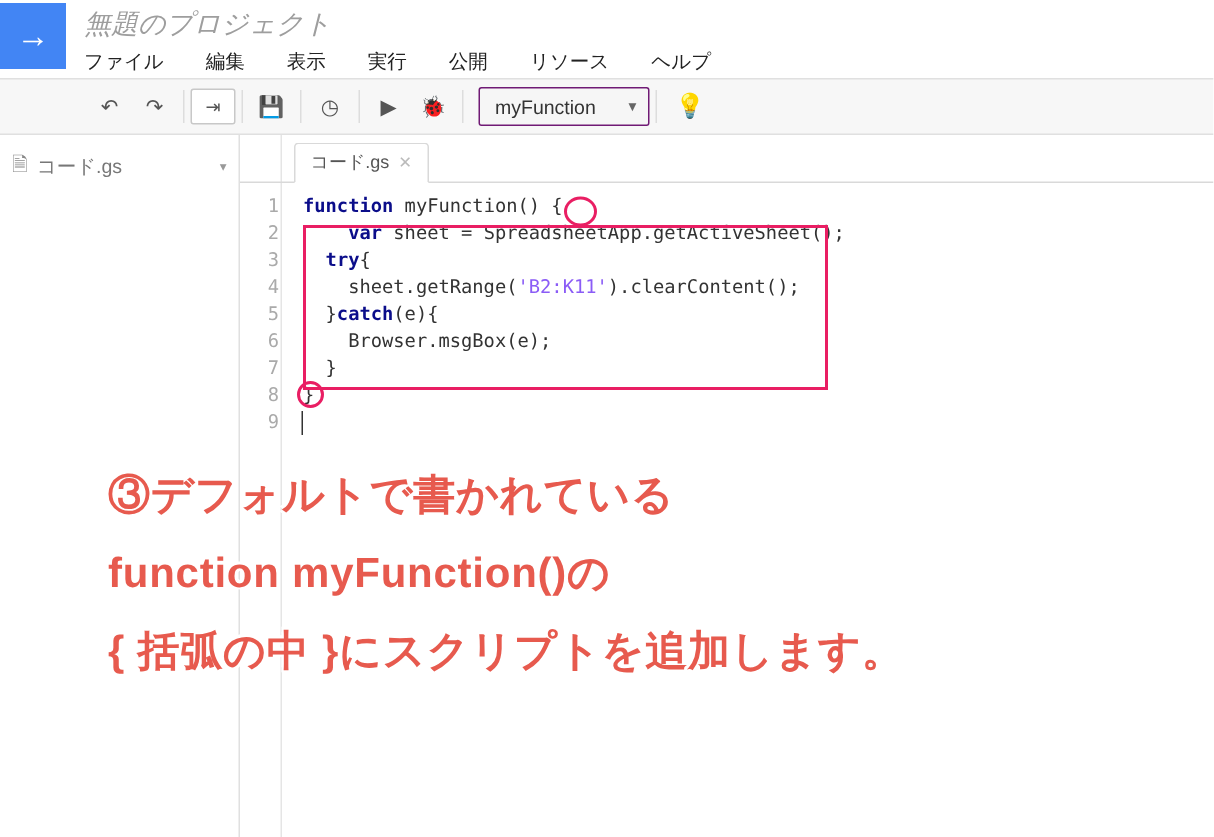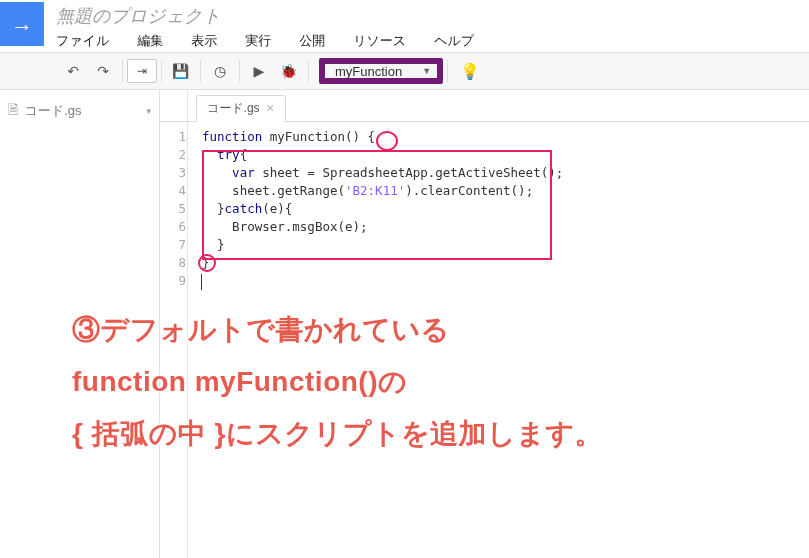--- a/index.html
+++ b/index.html
@@ -76,21 +76,21 @@
     border: 1px solid #c8c8c8;
     background: #fff;
     border-radius: 2px;
     width: 30px; height: 24px;
     display:flex;align-items:center;justify-content:center;
     font-size:12px;color:#555;
   }
   .fn-dropdown {
     display: flex;
     align-items: center;
-    border: 6px solid #701a75;
+    border: 1px solid #701a75;
     background: #f6f6f6;
     border-radius: 2px;
     height: 26px;
     padding: 0 6px 0 10px;
     margin-left: 6px;
     font-size: 13px;
     color: #333;
     gap: 20px;
     cursor: pointer;
   }
@@ -159,21 +159,21 @@
     width: 34px;
     text-align: right;
     color: #aaa;
     padding-right: 8px;
     user-select: none;
   }
   .ln-col div { height: 18px; }
   .code-col { padding-left: 8px; position: relative; }
   .code-col .line { height: 18px; white-space: pre; }
 
-  .kw { color: #0b0d8a; font-weight: normal; }
+  .kw { color: #0b0d8a; font-weight: bold; }
   .str { color: #8b5cf6; }
   .cursor-line { border-left: 1px solid #333; height:16px; display:inline-block; vertical-align:middle; margin-left:-1px;}
 
   
   .circ1 {
     position: absolute;
     border: 2px solid #e91e63;
     border-radius: 50%;
     width: 22px; height: 20px;
     left: 182px; top: 3px;
@@ -303,22 +303,22 @@
         <div>8</div>
         <div>9</div>
       </div>
       <div class="code-col">
 
         <div class="circ1"></div>
         <div class="rect1"></div>
         <div class="circ2"></div>
 
         <div class="line"><span class="kw">function</span><span> myFunction() {</span></div>
+        <div class="line"><span>    </span><span class="kw">var</span><span> sheet = SpreadsheetApp.getActiveSheet();</span></div>
         <div class="line"><span>  </span><span class="kw">try</span><span>{</span></div>
-        <div class="line"><span>    </span><span class="kw">var</span><span> sheet = SpreadsheetApp.getActiveSheet();</span></div>
         <div class="line"><span>    sheet.getRange(</span><span class="str">'B2:K11'</span><span>).clearContent();</span></div>
         <div class="line"><span>  }</span><span class="kw">catch</span><span>(e){</span></div>
         <div class="line"><span>    Browser.msgBox(e);</span></div>
         <div class="line"><span>  }</span></div>
         <div class="line"><span>}</span></div>
         <div class="line"><span class="cursor-line"></span><span></span></div>
       </div>
     </div>
   </div>
 </div>

